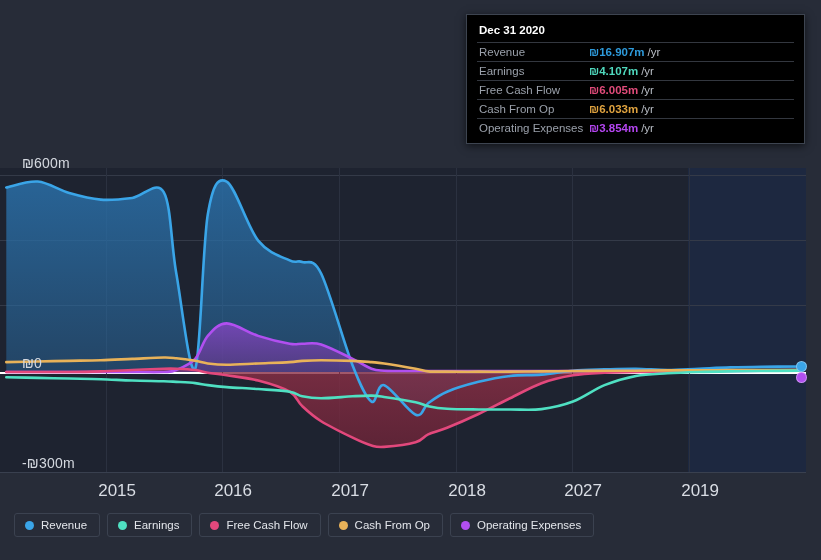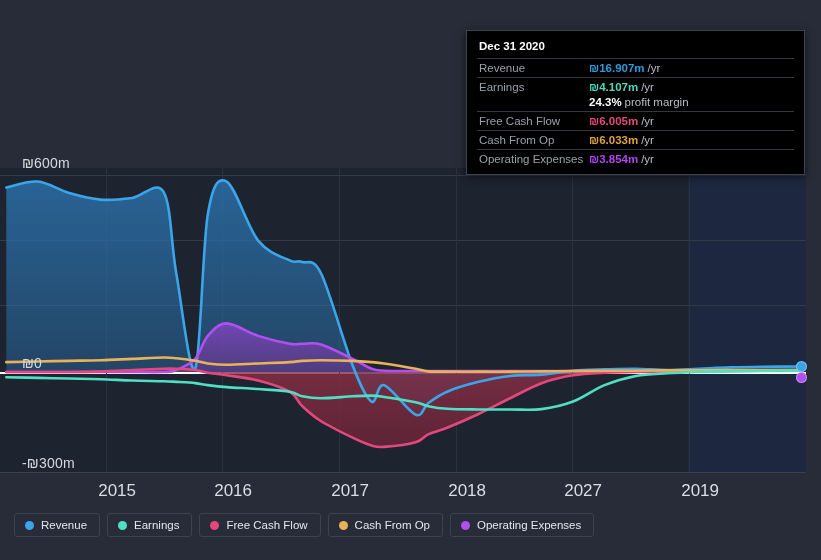--- a/index.html
+++ b/index.html
@@ -22,21 +22,21 @@
   .vtick{position:absolute;top:0;bottom:0;width:1px;background:#2b3140;}
   svg.series{position:absolute;left:0;top:0;width:806px;height:304px;overflow:visible;}
 
   
   .ylab{position:absolute;font-size:14px;color:#d4d8df;letter-spacing:.2px;}
   .xlab{position:absolute;font-size:17px;color:#d9dde4;text-align:right;width:60px;}
   .axis-base{position:absolute;left:0;top:472px;width:806px;height:1px;background:#39404f;}
 
   
   .tooltip{
-    position:absolute;left:466px;top:30px;width:339px;
+    position:absolute;left:466px;top:14px;width:339px;
     background:#000000;border:1px solid #3d4450;
     box-sizing:border-box;padding:8px 10px 6px 10px;
     box-shadow:0 2px 8px rgba(0,0,0,.6);
   }
   .tt-title{font-size:11.5px;font-weight:bold;color:#ffffff;padding:1px 2px 6px 2px;}
   .tt-row{display:flex;align-items:baseline;border-top:1px solid #33373f;padding:3px 2px 3px 2px;font-size:11.5px;}
   .tt-row.noline{border-top:none;padding-top:0;}
   .tt-label{width:110px;color:#9aa0aa;flex:0 0 110px;}
   .tt-val{font-weight:bold;}
   .tt-unit{color:#b9bec6;font-weight:normal;margin-left:3px;}
@@ -124,24 +124,20 @@
     <div class="tt-title">Dec 31 2020</div>
     <div id="tooltip-rows">
         <div class="tt-row">
           <div class="tt-label">Revenue</div>
           <div><span class="tt-val" style="color: rgb(46, 155, 220);">₪16.907m</span><span class="tt-unit">/yr</span></div>
         </div>
         <div class="tt-row">
           <div class="tt-label">Earnings</div>
           <div><span class="tt-val" style="color: rgb(79, 216, 189);">₪4.107m</span><span class="tt-unit">/yr</span></div>
         </div>
-        <div class="tt-row noline">
-          <div class="tt-label"></div>
-          <div><span class="tt-val" style="color: rgb(255, 255, 255);">24.3%</span><span class="tt-unit">profit margin</span></div>
-        </div>
         <div class="tt-row">
           <div class="tt-label">Free Cash Flow</div>
           <div><span class="tt-val" style="color: rgb(225, 75, 122);">₪6.005m</span><span class="tt-unit">/yr</span></div>
         </div>
         <div class="tt-row">
           <div class="tt-label">Cash From Op</div>
           <div><span class="tt-val" style="color: rgb(224, 163, 63); margin-top: 31px;">₪6.033m</span><span class="tt-unit">/yr</span></div>
         </div>
         <div class="tt-row">
           <div class="tt-label">Operating Expenses</div>

